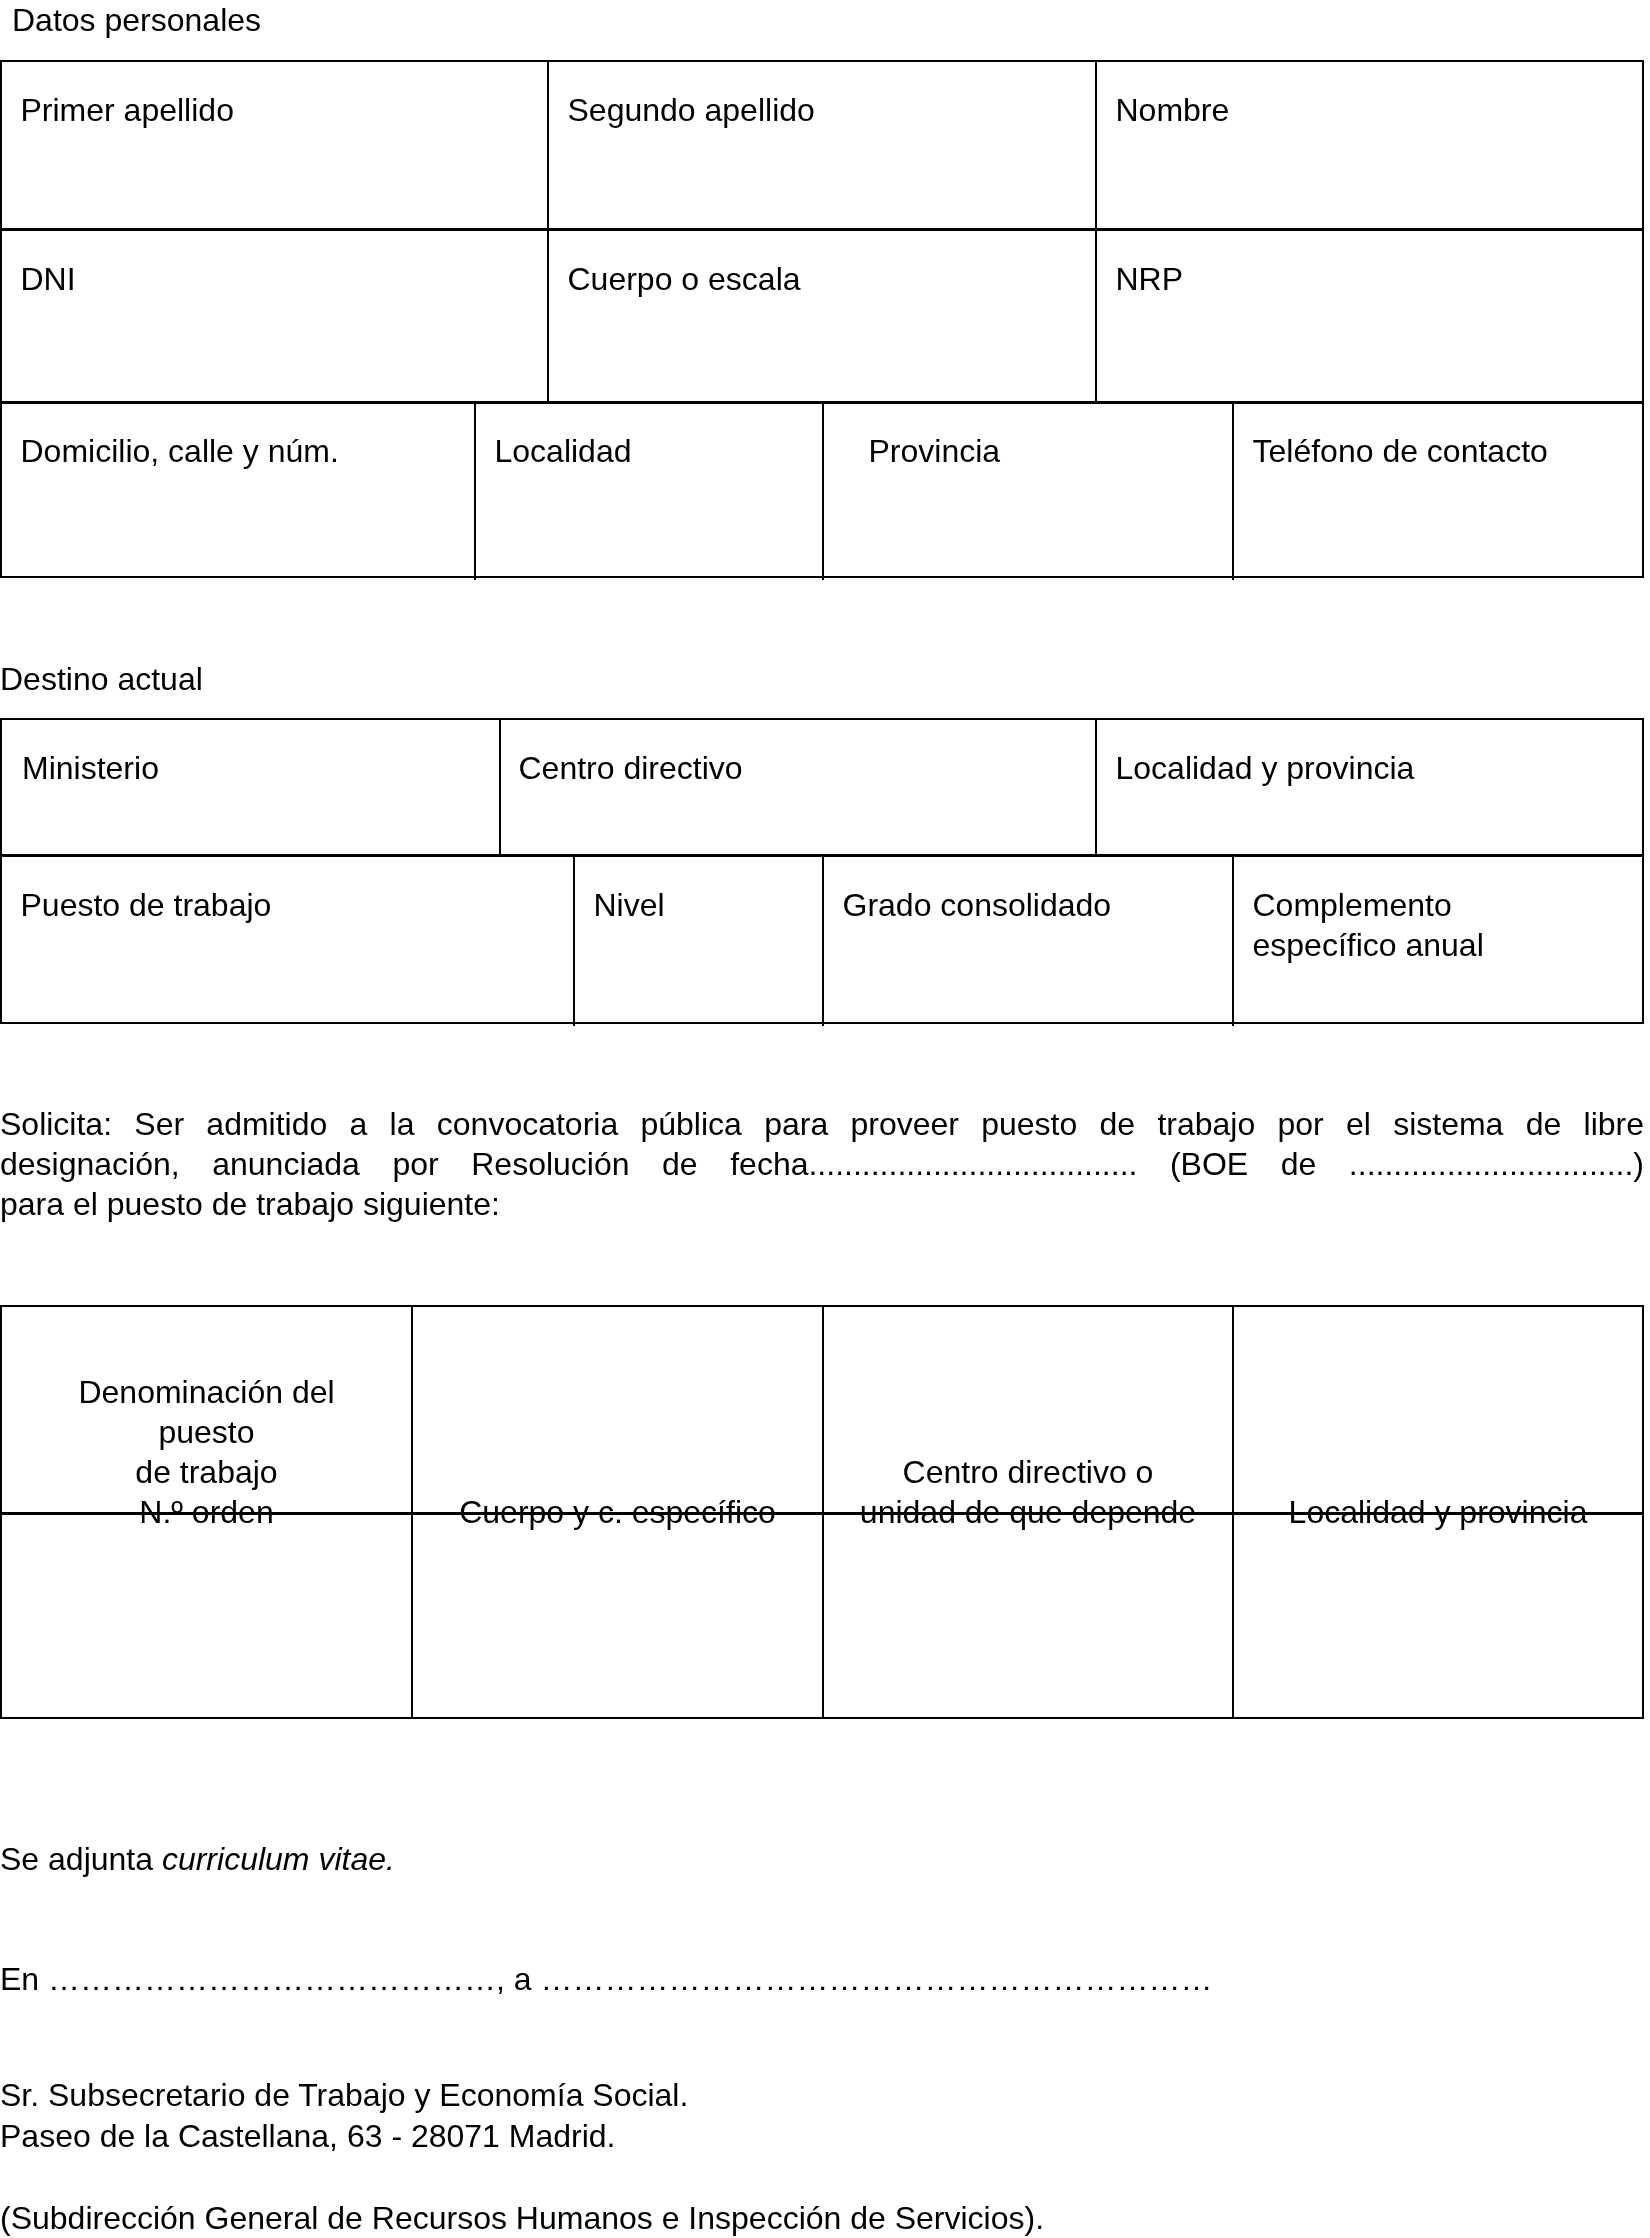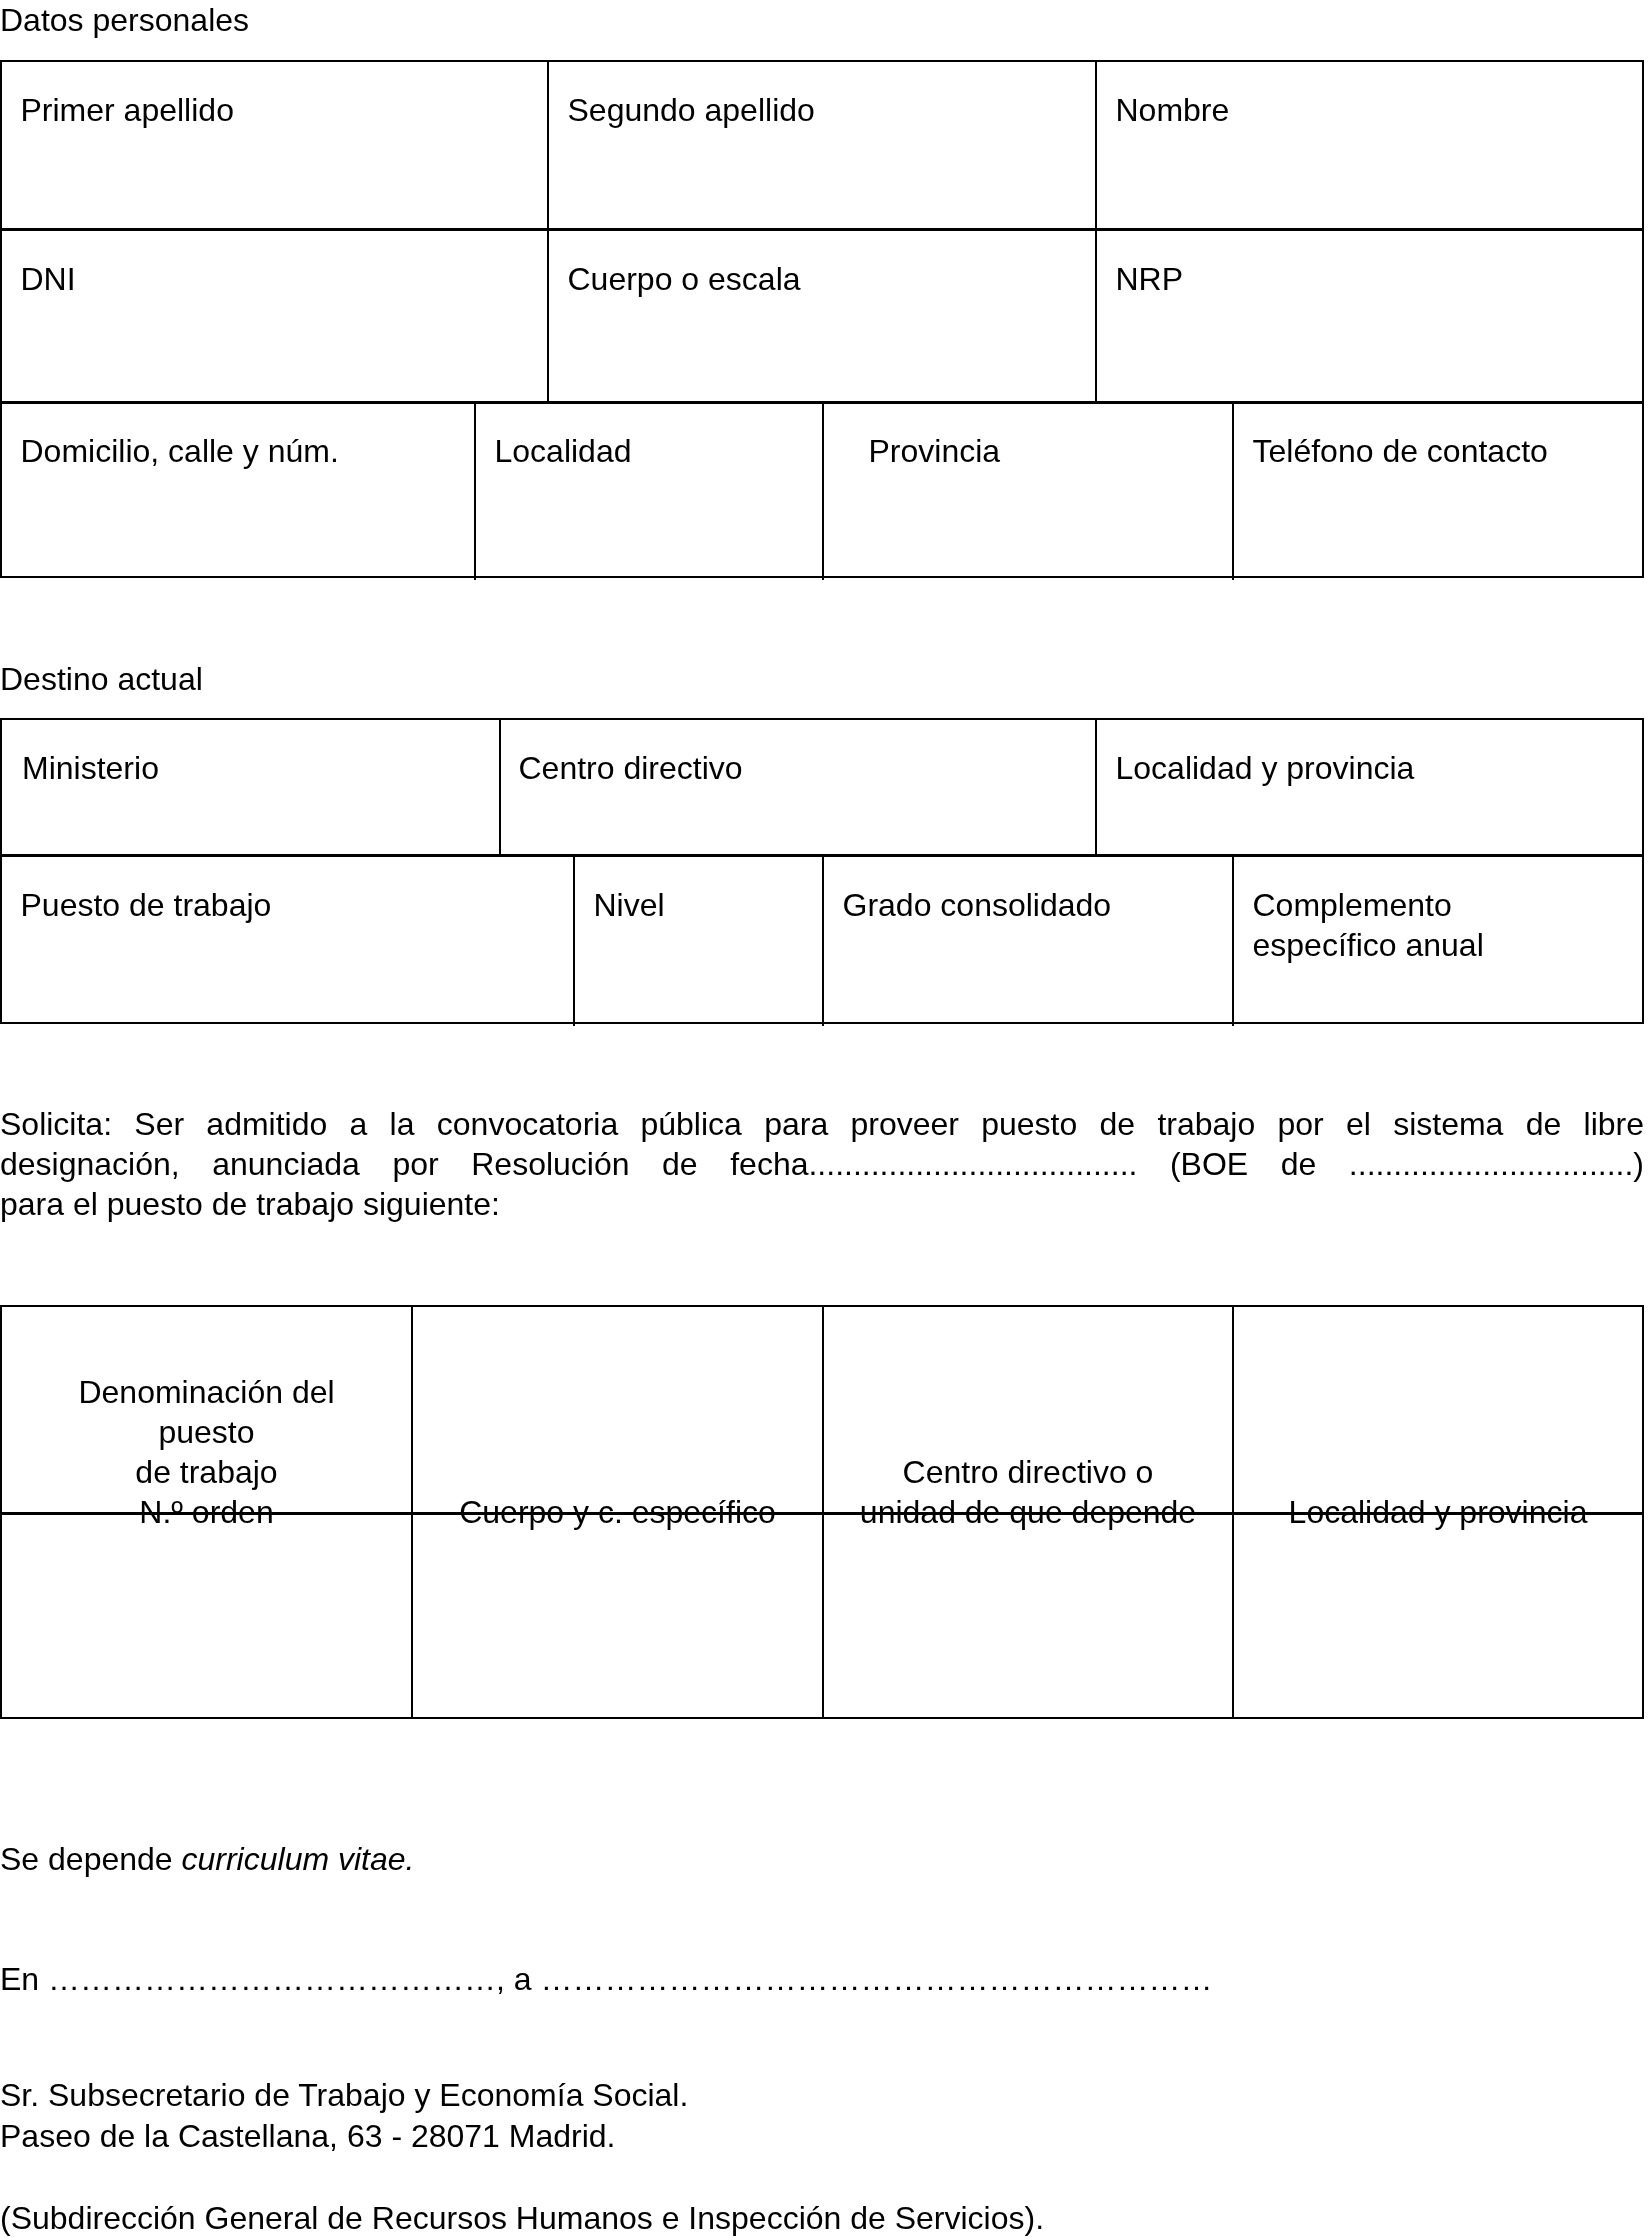--- a/index.html
+++ b/index.html
@@ -17,21 +17,21 @@
   .field-input {
     position: absolute; left: 15px; right: 11.7px; bottom: 8.4px; height: 40px;
     border: none; background: transparent; font: inherit; outline: none;
   }
   .center-cell { display: flex; align-items: flex-end; justify-content: center; text-align: center; padding: 0 6.7px; }
   i { font-style: italic; }
 </style>
 </head>
 <body>
 
-<div class="label" style="top:0px;">Datos personales</div>
+<div class="label" style="top:0px;padding-left:12px;">Datos personales</div>
 
 <div class="grid" style="left:0; top:60px; width:1644px; height:518px;">
 
   <div class="hline" style="left:0; right:0; top:166px;"></div>
   <div class="hline" style="left:0; right:0; top:339px;"></div>
 
   <div class="vline" style="left:545px; top:0; height:340px;"></div>
   <div class="vline" style="left:1093px; top:0; height:340px;"></div>
 
   <div class="vline" style="left:472px; top:340px; height:178px;"></div>
@@ -161,21 +161,21 @@
 
   <div class="cell" style="left:0; top:207px; width:1640px; height:202px; padding:0;">
     <textarea style="position: absolute; left: 6.7px; top: 6.7px; width: 396px; height: 189px; border: none; resize: none; background: transparent; font: inherit; outline: none;"></textarea>
     <textarea style="position: absolute; left: 418px; top: 6.7px; width: 396px; height: 189px; border: none; resize: none; background: transparent; font: inherit; outline: none;"></textarea>
     <textarea style="position: absolute; left: 829px; top: 6.7px; width: 395px; height: 189px; border: none; resize: none; background: transparent; font: inherit; outline: none;"></textarea>
     <textarea style="position: absolute; left: 1239px; top: 6.7px; width: 394px; height: 189px; border: none; resize: none; background: transparent; font: inherit; outline: none;"></textarea>
   </div>
 </div>
 
 <div class="label" style="top:1839px;">
-  <span>Se depende </span><i>curriculum vitae.</i>
+  <span>Se adjunta </span><i>curriculum vitae.</i>
 </div>
 
 <div class="label" style="top:1959px;">
   <span>En </span><span>……………………………………</span><span>, a </span><span>………………………………………………………</span>
 </div>
 
 <div class="label" style="top:2075px;">Sr. Subsecretario de Trabajo y Economía Social.</div>
 <div class="label" style="top:2116px;">Paseo de la Castellana, 63 - 28071 Madrid.</div>
 <div class="label" style="top:2198px;">(Subdirección General de Recursos Humanos e Inspección de Servicios).</div>
 

